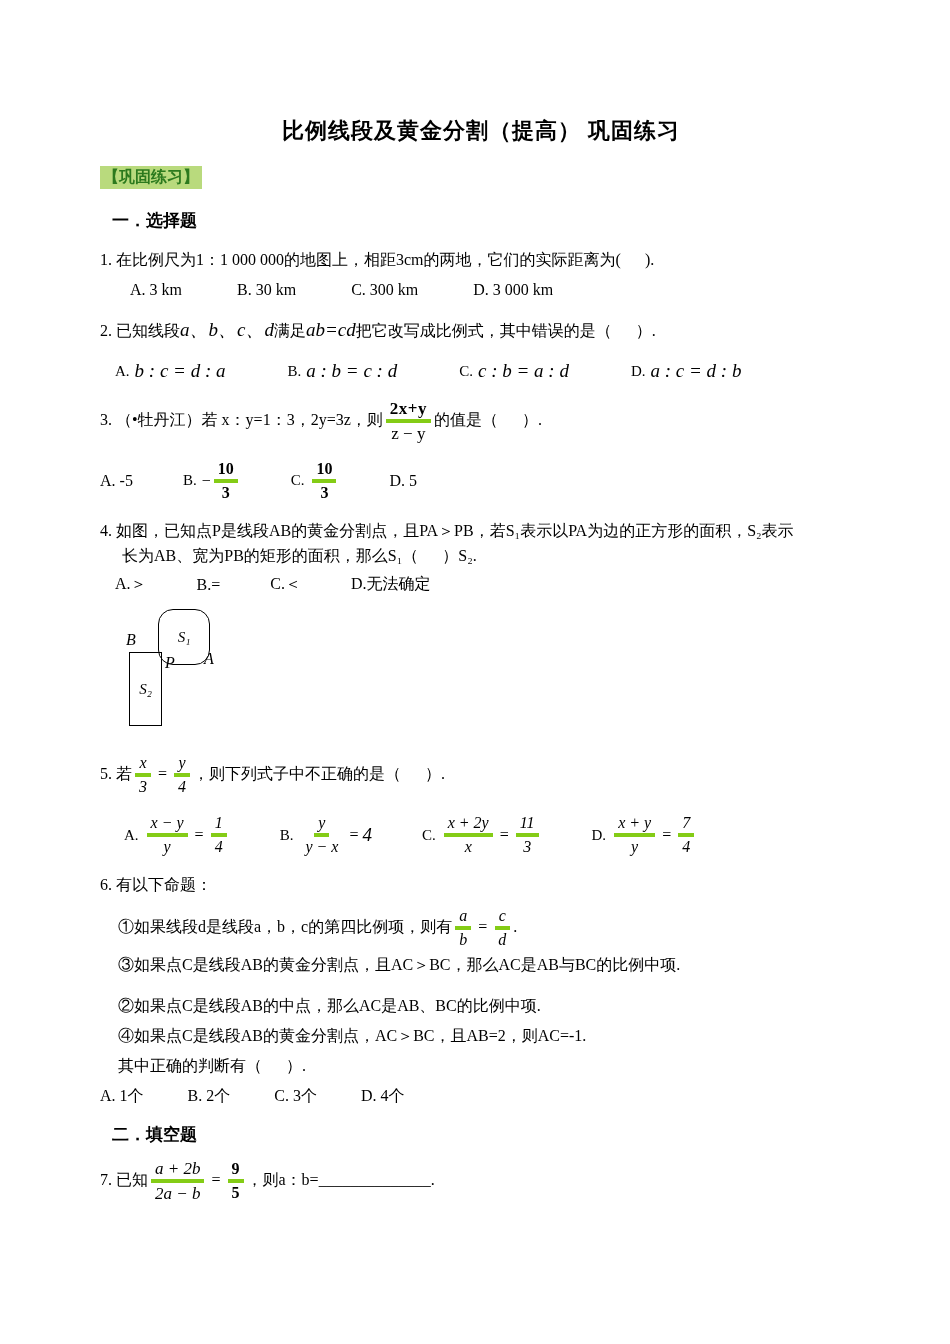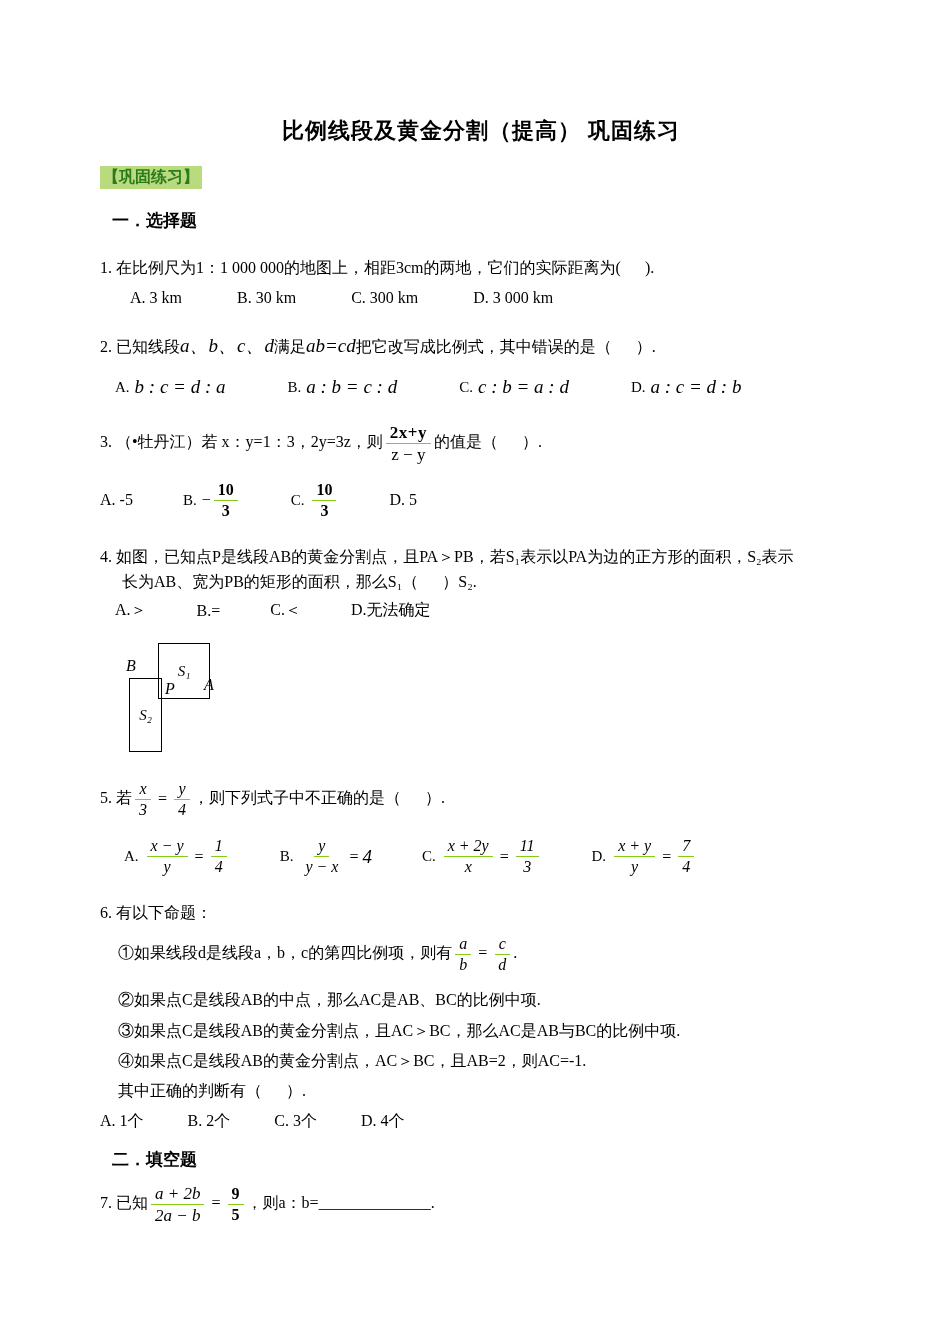--- a/index.html
+++ b/index.html
@@ -14,47 +14,47 @@
     font-family:"Liberation Sans","DejaVu Sans",sans-serif;margin:0 0 20px 0;
   }
   .badge{
     display:inline-block;background:#b9da7d;color:#2c7a1e;font-weight:bold;
     font-size:16px;font-family:"Liberation Sans","DejaVu Sans",sans-serif;
     padding:1px 3px;margin-bottom:8px;
   }
   .sec{font-weight:bold;font-size:17px;font-family:"Liberation Sans","DejaVu Sans",sans-serif;margin:12px;}
   p{margin:0;}
   .qtext{line-height:1.55;}
-  .q{margin-top:24px;}
+  .q{margin-top:16px;}
   .optrow{display:flex;align-items:center;margin-top:8px;flex-wrap:nowrap;}
   .gap-xl{gap:62px;}.gap-lg{gap:55px;}.gap-md{gap:50px;}.gap-sm{gap:44px;}
   .opt{display:inline-flex;align-items:center;}
   .mexpr{font-style:italic;font-size:19px;font-family:"Liberation Serif","DejaVu Serif",serif;}
   .optlabel{font-size:15px;margin-right:5px;}
   .frac{
     display:inline-flex;flex-direction:column;align-items:center;
     vertical-align:middle;line-height:1.25;font-style:italic;font-size:16px;
     margin:0 3px;text-align:center;
   }
-  .frac .fnum{border-bottom:1px solid #84cc16;padding:0 4px;}
+  .frac .fnum{border-bottom:4px solid #84cc16;padding:0 4px;}
   .frac .fden{padding:0 4px;}
   .eqsign{margin:0 4px;font-style:normal;}
   .q3frac{font-size:17px;}
   .q3frac .fnum{font-weight:bold;font-style:normal;letter-spacing:.5px;}
   .q3frac .fden{font-style:normal;}
   .boldfrac .fnum,.boldfrac .fden{font-weight:bold;font-style:normal;}
   .indent1{margin-left:30px;}
   .indent2{margin-left:15px;}
   .indent3{margin-left:24px;}
   .wrapline{margin-left:22px;}
   .q6item{margin-left:18px;line-height:1.9;}
   
   .figure{position:relative;width:240px;height:130px;margin:10px 0 2px 26px;}
   .rect{position:absolute;border:1px solid #000;display:flex;align-items:center;justify-content:center;}
-  .s1{left:32px;top:12px;width:50px;height:54px;}
+  .s1{left:32px;top:4px;width:50px;height:54px;border-radius:15px;}
   .s2{left:3px;top:47px;width:31px;height:72px;}
   .flabel{font-style:italic;font-size:15px;}
   .pt{position:absolute;font-style:italic;font-size:16px;}
   .ptB{left:0;top:26px;}
   .ptP{left:39px;top:49px;}
   .ptA{left:78px;top:45px;}
   .secfill{margin-top:16px;}
 </style>
 </head>
 <body>
@@ -220,22 +220,22 @@
     <p class="qtext" data-bind="q6.head">6. 有以下命题：</p>
     <p class="qtext q6item" style="margin-top:8px;">
       <span data-bind="q6.item1_prefix">①如果线段d是线段a，b，c的第四比例项，则有</span><span class="frac">
           <span class="fnum" data-bind="q6.item1_frac.num">a</span>
           <span class="fden" data-bind="q6.item1_frac.den">b</span>
         </span><span class="eqsign" data-bind="q6.item1_frac.eq">=</span><span class="frac">
           <span class="fnum" data-bind="q6.item1_frac.rnum">c</span>
           <span class="fden" data-bind="q6.item1_frac.rden">d</span>
         </span><span data-bind="q6.item1_suffix">.</span>
     </p>
+    <p class="qtext q6item" data-bind="q6.item3">③如果点C是线段AB的黄金分割点，且AC＞BC，那么AC是AB与BC的比例中项.</p>
     <p class="qtext q6item" data-bind="q6.item2" style="margin-top:10px;">②如果点C是线段AB的中点，那么AC是AB、BC的比例中项.</p>
-    <p class="qtext q6item" data-bind="q6.item3">③如果点C是线段AB的黄金分割点，且AC＞BC，那么AC是AB与BC的比例中项.</p>
     <p class="qtext q6item" data-bind="q6.item4">④如果点C是线段AB的黄金分割点，AC＞BC，且AB=2，则AC=-1.</p>
     <p class="qtext q6item" data-bind="q6.judge">其中正确的判断有（      ）.</p>
     <div class="optrow gap-sm" style="margin-top:4px;">
       <span class="opt" data-bind="q6.options.0">A. 1个</span>
       <span class="opt" data-bind="q6.options.1">B. 2个</span>
       <span class="opt" data-bind="q6.options.2">C. 3个</span>
       <span class="opt" data-bind="q6.options.3">D. 4个</span>
     </div>
   </div>
 

